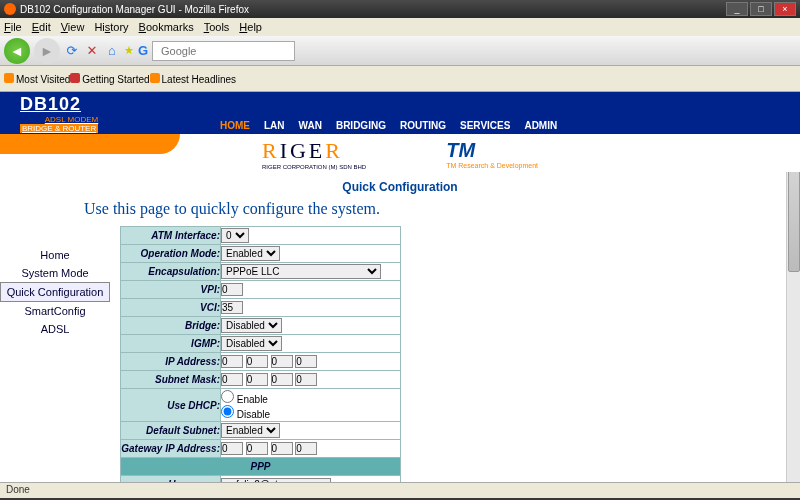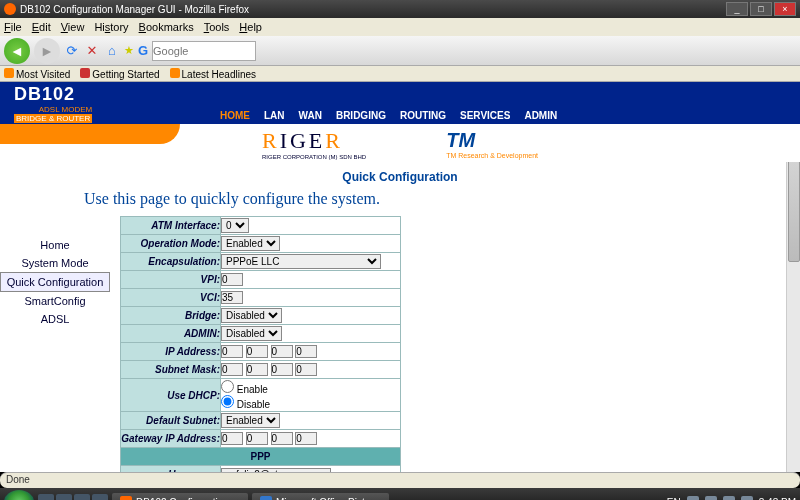--- a/index.html
+++ b/index.html
@@ -11,26 +11,26 @@
 .winbtn { width: 22px; height: 14px; background: #555; border: 1px solid #777; font-size: 9px; text-align: center; line-height: 12px; color: #fff; }
 .winbtn.close { background: #c33; }
 .menubar { background: #ece9d8; height: 18px; display: flex; align-items: center; padding: 0 4px; gap: 10px; font-size: 11px; color: #000; }
 .menubar span u { text-decoration: underline; }
 .toolbar { background: linear-gradient(#f5f5f5,#d8d8d8); height: 30px; display: flex; align-items: center; padding: 0 4px; gap: 4px; border-bottom: 1px solid #aaa; }
 .navbtn { width: 26px; height: 26px; border-radius: 50%; display: flex; align-items: center; justify-content: center; }
 .back { background: radial-gradient(#7c4,#4a2); color: #fff; font-size: 14px; }
 .fwd { background: #ddd; color: #999; font-size: 14px; }
 .tbicon { width: 16px; height: 16px; display: inline-flex; align-items: center; justify-content: center; color: #27e; font-size: 13px; }
 .url { flex: 1; height: 20px; border: 1px solid #7a9; background: #fff; padding: 0 4px; font-size: 11px; }
-.search { width: 104px; height: 20px; border: 1px solid #aaa; background: #fff; padding: 0 0; font-size: 11px; }
-.bookbar { background: #ece9d8; height: 16px; display: flex; align-items: center; padding: 0 4px; gap: 10px; font-size: 10px; border-bottom: 1px solid #aaa; }
+.search { width: 143px; height: 20px; border: 1px solid #aaa; background: #fff; padding: 0 8px; font-size: 11px; }
+.bookbar { background: #ece9d8; height: 26px; display: flex; align-items: center; padding: 0 4px; font-size: 10px; border-bottom: 1px solid #aaa; }
 .bookbar .bicon { width: 10px; height: 10px; background: #f80; border-radius: 2px; display: inline-block; margin-right: 2px; }
 .content { background: #fff; height: 390px; overflow: hidden; position: relative; }
 .band { background: #00238b; height: 42px; position: relative; }
-.logo { position: absolute; left: 14px; top: 2px; color: #fff; }
+.logo { position: absolute; left: 20px; top: 2px; color: #fff; text-decoration: underline; }
 .logo .p { font-size: 18px; font-weight: bold; letter-spacing: 1px; }
 .logo .s1 { font-size: 8px; color: #f80; text-align: right; }
 .logo .s2 { font-size: 8px; background: #f80; color: #fff; padding: 0 2px; }
 .topnav { position: absolute; bottom: 3px; left: 220px; display: flex; gap: 14px; font-size: 10px; font-weight: bold; }
 .topnav a { color: #fff; text-decoration: none; }
 .topnav a.active { color: #f80; }
 .swoosh { height: 38px; background: #fff; position: relative; border-bottom: 0; }
 .swoosh::before { content: ""; position: absolute; left: 0; top: 0; width: 180px; height: 20px; background: #f80; border-radius: 0 0 60px 0; }
 .brands { display: flex; justify-content: center; gap: 80px; align-items: center; padding-top: 4px; }
 .riger { font-family: serif; font-size: 22px; letter-spacing: 3px; }
@@ -42,24 +42,24 @@
 .intro { color: #049; font-size: 16px; margin: 0 0 8px 84px; font-family: Liberation Serif, serif; }
 .layout { display: flex; }
 .sidenav { width: 110px; text-align: center; font-size: 11px; color: #003; padding-top: 20px; }
 .sidenav div { padding: 3px 0; cursor: pointer; }
 .sidenav .sel { border: 1px solid #888; background: #eef; }
 .formwrap { flex: 1; }
 table.cfg { border-collapse: collapse; margin-left: 10px; }
 table.cfg td { border: 1px solid #9bb; padding: 1px 0; font-size: 10px; height: 18px; }
 table.cfg td.lbl { background: #bfe0df; color: #003; font-weight: bold; font-style: italic; text-align: right; width: 100px; }
 table.cfg td.val { background: #fff; width: 180px; }
-table.cfg td.sec { background: #5fb0af; color: #003; text-align: center; font-weight: bold; }
+table.cfg td.sec { background: #5fb0af; color: #003; text-align: center; font-weight: bold; font-style: italic; }
 select, input[type=text] { font-size: 10px; border: 1px solid #888; background: #efefef; }
 input.oct { width: 22px; }
-.statusbar { background: #ece9d8; height: 16px; border-top: 1px solid #aaa; font-size: 10px; padding: 1px 6px; color: #333; border-radius: 7px; }
+.statusbar { background: #ece9d8; height: 16px; border-top: 1px solid #aaa; font-size: 10px; padding: 1px 6px; color: #333; }
 .taskbar { background: linear-gradient(#3a3a3a,#111); height: 28px; display: flex; align-items: center; padding: 0 4px; gap: 4px; }
 .start { width: 30px; height: 24px; background: radial-gradient(circle,#6c6,#393,#036); border-radius: 50%; }
 .ql { display: flex; gap: 2px; }
 .ql div { width: 16px; height: 16px; background: #456; border-radius: 2px; }
 .task { background: linear-gradient(#555,#333); color: #fff; font-size: 10px; padding: 3px 8px; border-radius: 2px; display: flex; align-items: center; gap: 4px; max-width: 140px; white-space: nowrap; overflow: hidden; }
 .task .ti { width: 12px; height: 12px; background: #f60; border-radius: 2px; }
 .tray { margin-left: auto; color: #fff; font-size: 10px; display: flex; align-items: center; gap: 6px; }
 .tray .ic { width: 12px; height: 12px; background: #789; border-radius: 2px; }
 .scrollb { position: absolute; right: 0; top: 0; width: 14px; height: 100%; background: #e8e8e8; border-left: 1px solid #ccc; }
 .scrollb .th { position: absolute; left: 1px; top: 40px; width: 12px; height: 140px; background: linear-gradient(#ddd,#bbb); border: 1px solid #999; border-radius: 2px; }
@@ -172,21 +172,21 @@
             </tr>
         <tr>
               <td class="lbl">VCI:</td>
             <td class="val"><input type="text" class="oct" value="35" style=""></td>
             </tr>
         <tr>
               <td class="lbl">Bridge:</td>
             <td class="val"><select><option>Disabled</option></select></td>
             </tr>
         <tr>
-              <td class="lbl">ADMIN:</td>
+              <td class="lbl">IGMP:</td>
             <td class="val"><select><option>Disabled</option></select></td>
             </tr>
         <tr>
               <td class="lbl">IP Address:</td>
             <td class="val">
               <input type="text" class="oct" value="0" style="">
               <input type="text" class="oct" value="0" style="">
               <input type="text" class="oct" value="0" style="">
               <input type="text" class="oct" value="0" style="">
             </td>

